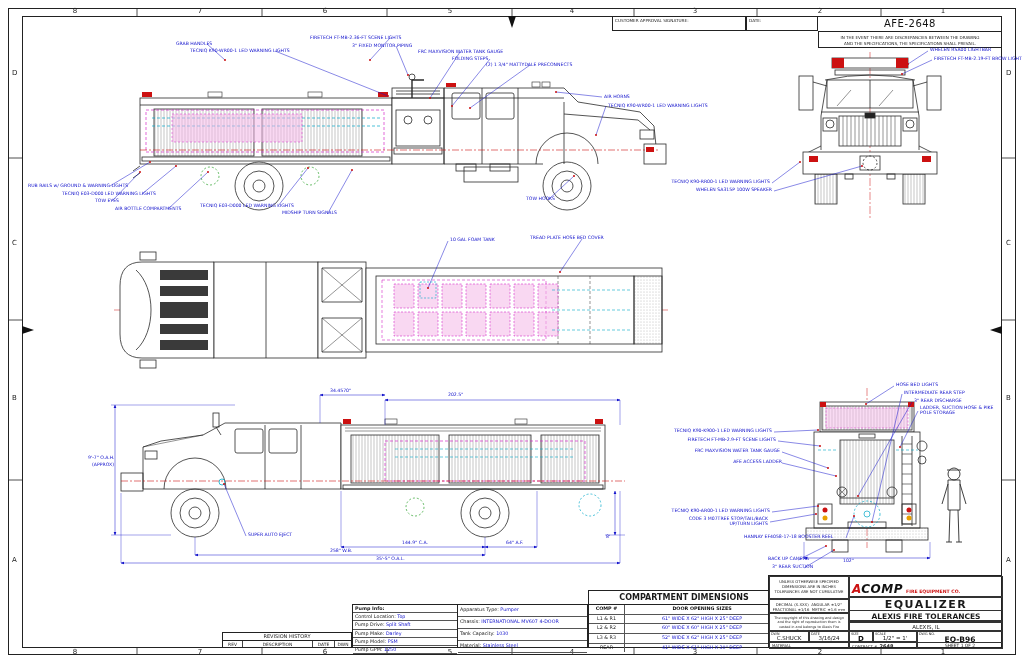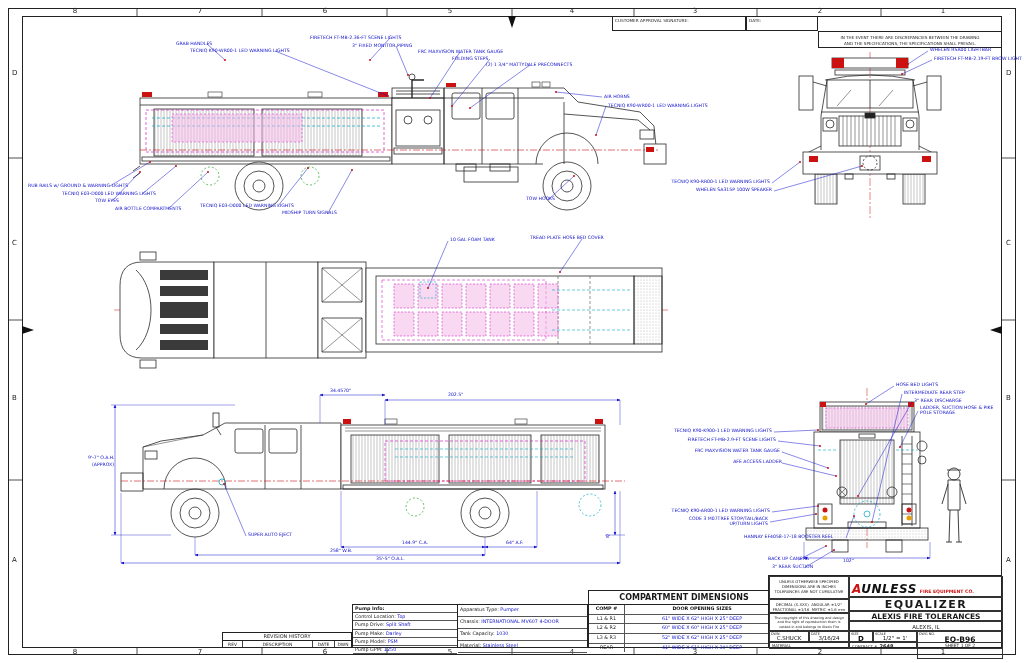--- a/index.html
+++ b/index.html
@@ -94,20 +94,21 @@
   <div class="zonev" style="left:1006px;top:243px">C</div>
   <div class="zonev" style="left:1006px;top:398px">B</div>
   <div class="zonev" style="left:1006px;top:560px">A</div>
 
   <div class="hbox" style="left:612px;top:16px;width:134px;height:15px;">
     <span class="hlbl">CUSTOMER APPROVAL SIGNATURE:</span>
   </div>
   <div class="hbox" style="left:746px;top:16px;width:72px;height:15px;">
     <span class="hlbl">DATE:</span>
   </div>
+  <div class="code" style="left:818px;top:16px;width:184px;height:15px;line-height:15px;">AFE-2648</div>
   <div class="hbox" style="left:818px;top:31px;width:184px;height:17px;padding-top:3px;">
     <div class="disc">IN THE EVENT THERE ARE DISCREPANCIES BETWEEN THE DRAWING</div>
     <div class="disc">AND THE SPECIFICATIONS, THE SPECIFICATIONS SHALL PREVAIL.</div>
   </div>
 
   <svg class="abs" style="left:112px;top:52px;z-index:2" width="556" height="172" viewBox="0 0 556 172">
     <g stroke="#2a2a2a" stroke-width="0.8" fill="none">
       <rect x="28" y="46" width="252" height="66" fill="#fff"></rect>
       <line x1="28" y1="53" x2="280" y2="53"></line>
       <rect x="42" y="57" width="100" height="47" fill="url(#vlines)"></rect>
@@ -551,35 +552,35 @@
       <span class="lab">DWN</span>
         <span class="val">C.SHUCK</span>
     </div>
     <div class="cell lblv" style="left:40px;top:55px;width:40px;height:11px;">
       <span class="lab">DATE</span>
         <span class="val">3/16/24</span>
     </div>
     <div class="cell" style="left:0;top:66px;width:80px;height:7px;font-size:3.8px;padding-left:2px;line-height:6px;">MATERIAL</div>
 
     <div class="cell" style="left:80px;top:0;width:154px;height:21px;padding:1px 2px;">
-      <span class="logo-a">A</span><span class="logo-rest">UNLESS</span><span class="logo-tag">FIRE EQUIPMENT CO.</span>
+      <span class="logo-a">A</span><span class="logo-rest">COMP</span><span class="logo-tag">FIRE EQUIPMENT CO.</span>
       
     </div>
-    <div class="cell model" style="left:80px;top:21px;width:154px;height:15px;">EQUALIZER</div>
+    <div class="cell model" style="left:80px;top:21px;width:154px;height:26px;">EQUALIZER</div>
     <div class="cell cust" style="left:80px;top:34px;width:154px;height:11px;">ALEXIS FIRE TOLERANCES</div>
     <div class="cell loc" style="left:80px;top:45px;width:154px;height:10px;">ALEXIS, IL</div>
     <div class="cell lblv" style="left:80px;top:55px;width:24px;height:11px;">
       <span class="lab">SIZE</span>
         <span class="val" style="font-weight:bold;font-size:7px;">D</span>
     </div>
     <div class="cell lblv" style="left:104px;top:55px;width:44px;height:11px;">
       <span class="lab">SCALE</span>
         <span class="val">1/2" = 1'</span>
     </div>
-    <div class="cell lblv" style="left:148px;top:55px;width:86px;height:28px;">
+    <div class="cell lblv" style="left:148px;top:55px;width:86px;height:18px;">
       <span class="lab">DWG NO.</span>
         <span class="val" style="font-weight:bold;font-size:7.5px;">EQ-B96</span>
     </div>
     <div class="cell" style="left:80px;top:66px;width:68px;height:7px;font-size:3.8px;line-height:6px;padding-left:2px;">
       <span>CONTRACT #</span>&nbsp;&nbsp;<span style="font-size:5px;font-weight:bold;">2648</span>
     </div>
     <div class="cell" style="left:148px;top:66px;width:86px;height:7px;font-size:4.4px;line-height:6px;text-align:center;">SHEET 1 OF 2</div>
   </div>
 
 </div>

